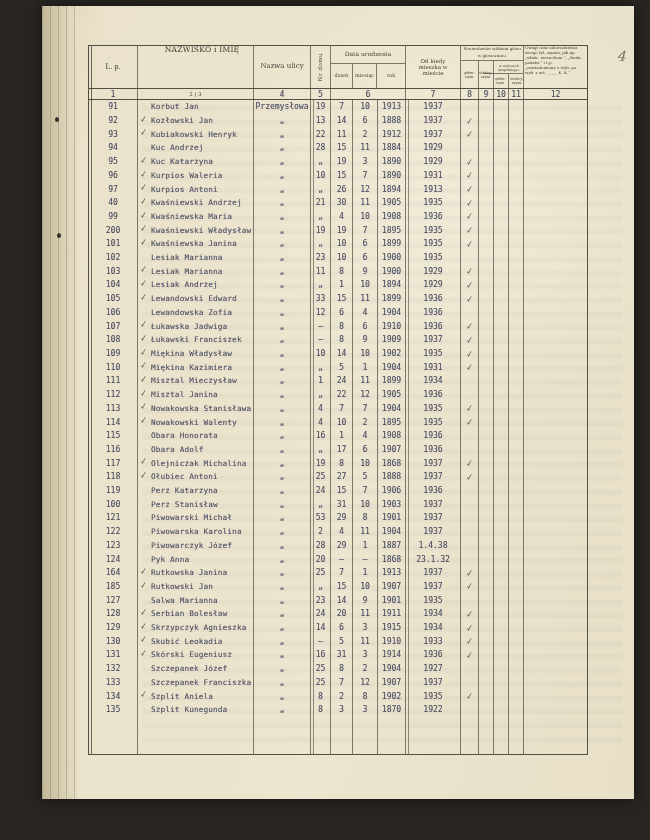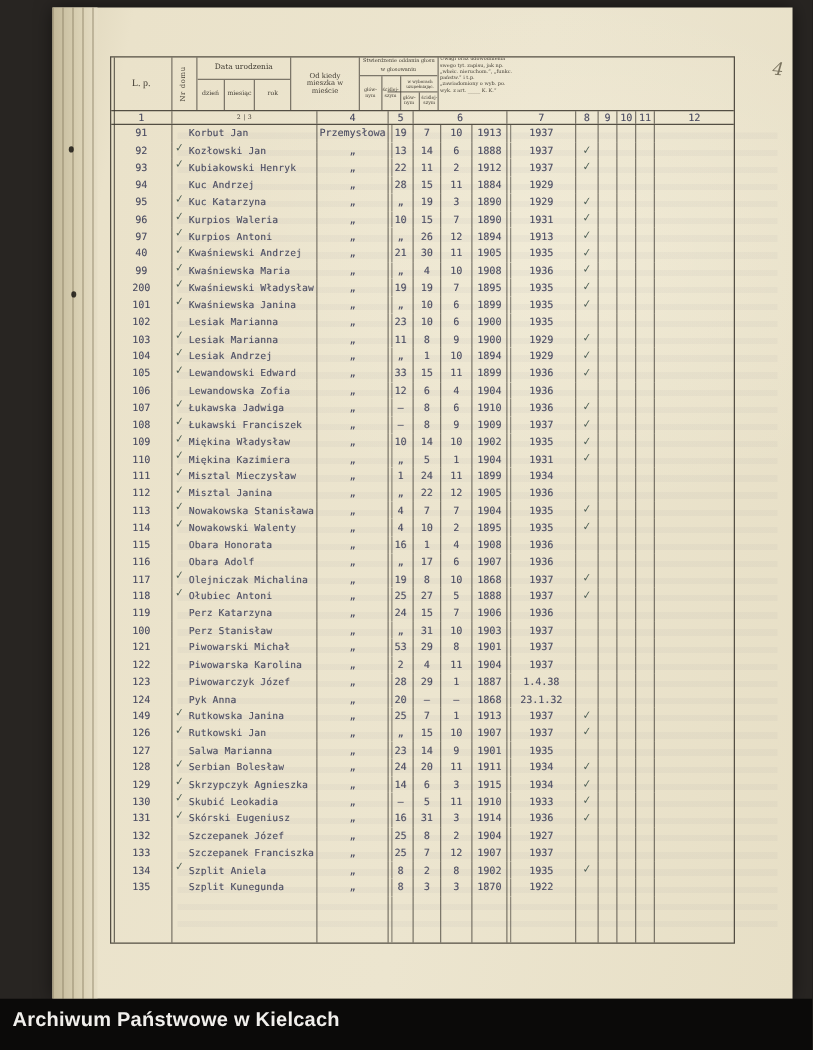--- a/index.html
+++ b/index.html
@@ -99,20 +99,22 @@
   <div class="page">
     <div class="page-edges"></div>
     <div class="stitch" style="left:13px;top:111px;"></div>
     <div class="stitch" style="left:15px;top:227px;"></div>
     <div class="pencil-num" style="left:576px;top:42px;">4</div>
 
     <div class="form">
 
       <div class="row thead">
         <div class="th c-lp h-lp">L. p.</div>
+        <div class="th c-name h-name">NAZWISKO i IMIĘ</div>
+        <div class="th c-street h-street">Nazwa ulicy</div>
         <div class="th c-house h-house">
           <span class="vert">Nr domu</span>
         </div>
         <div class="th c-birth h-birth">
           <div class="cap">Data urodzenia</div>
           <div class="sub">
             <div style="width:22px;">dzień</div>
             <div style="width:25px;">miesiąc</div>
             <div style="width:28px;border-right:none;">rok</div>
           </div>
@@ -1356,21 +1358,21 @@
               <span class="gchk"></span>
             </div>
     <div class="td c-g2"></div>
     <div class="td c-g3"></div>
     <div class="td c-g4"></div>
     <div class="td c-rem last"></div>
   </div>
 
   <div class="tr">
     <div class="td c-lp">
-              <span>149</span>
+              <span>164</span>
             </div>
     <div class="td c-name">
       <span class="chk">✓</span>
       <span>Rutkowska Janina</span>
     </div>
     <div class="td c-street">
               <span>„</span>
             </div>
     <div class="td c-house dbl">
               <span>25</span>
@@ -1391,21 +1393,21 @@
               <span class="gchk">✓</span>
             </div>
     <div class="td c-g2"></div>
     <div class="td c-g3"></div>
     <div class="td c-g4"></div>
     <div class="td c-rem last"></div>
   </div>
 
   <div class="tr">
     <div class="td c-lp">
-              <span>126</span>
+              <span>185</span>
             </div>
     <div class="td c-name">
       <span class="chk">✓</span>
       <span>Rutkowski Jan</span>
     </div>
     <div class="td c-street">
               <span>„</span>
             </div>
     <div class="td c-house dbl">
               <span>„</span>
@@ -1760,16 +1762,13 @@
         <div class="td c-g2"></div>
           <div class="td c-g3"></div>
           <div class="td c-g4"></div>
         <div class="td c-rem last"></div>
       </div>
     </div>
 
     <div class="ghost"></div>
   </div>
 
-  <div class="footer-bar">
-    <span>Archiwum Państwowe w Kielcach</span>
-  </div>
 </div>
 
 </body></html>

